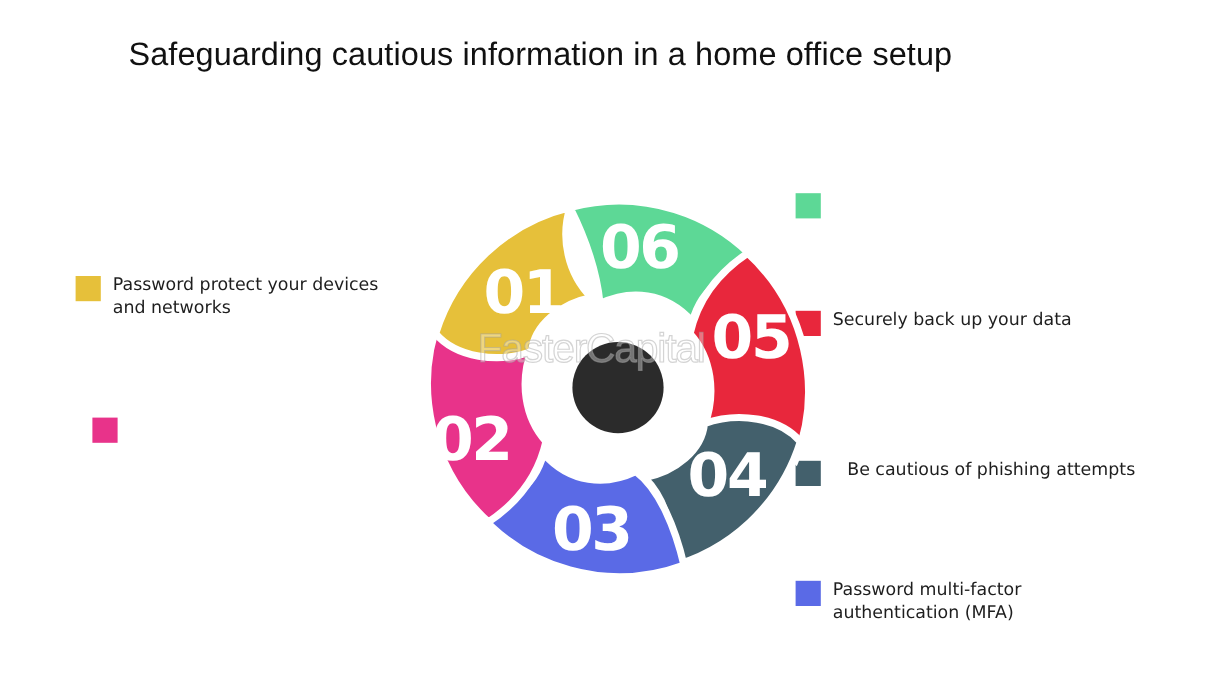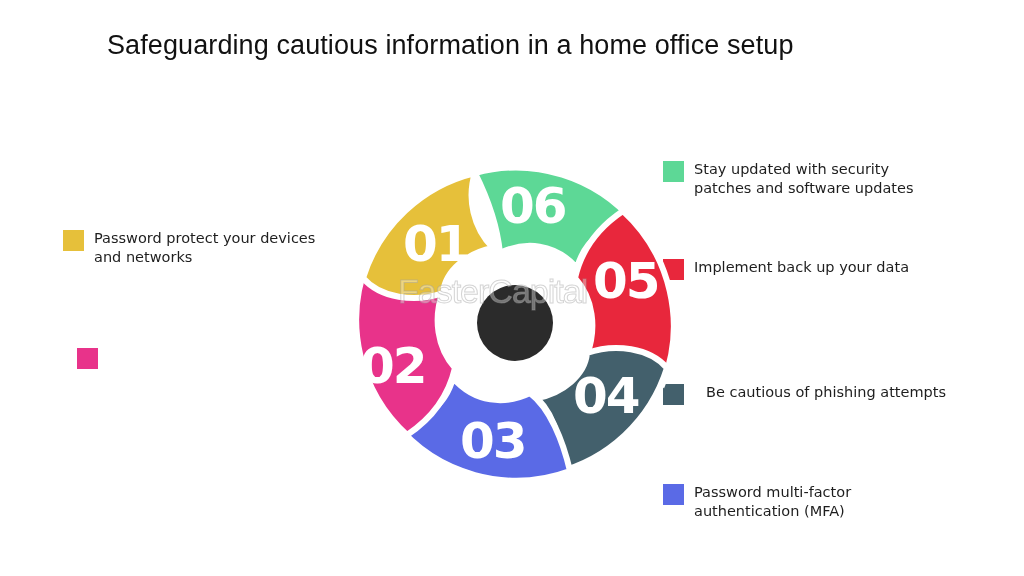--- a/index.html
+++ b/index.html
@@ -37,25 +37,24 @@
 <div class="legend-item" style="left:63px; top:229px;justify-content:space-between;">
   <div class="legend-swatch" style="background:#e6c03a;"></div>
   <div class="legend-text">Password protect your devices and networks</div>
 </div>
 <div class="legend-item" style="left:77px; top:347px;">
   <div class="legend-swatch" style="background:#e8338a;"></div>
 </div>
 
 <div class="legend-item" style="left:663px; top:160px;">
   <div class="legend-swatch" style="background:#5dd896;"></div>
-  <div class="legend-text">Stay updated with security patches and software updates</div>
 </div>
 <div class="legend-item" style="left:663px; top:258px;">
   <div class="legend-swatch" style="background:#e8273c;"></div>
-  <div class="legend-text">Implement back up your data</div>
+  <div class="legend-text">Securely back up your data</div>
 </div>
 <div class="legend-item" style="left:663px; top:383px;gap:12px;">
   <div class="legend-swatch" style="background:#43606c;"></div>
   <div class="legend-text">Be cautious of phishing attempts</div>
 </div>
 <div class="legend-item" style="left:663px; top:483px;">
   <div class="legend-swatch" style="background:#5a6ae6;"></div>
   <div class="legend-text">Password multi-factor authentication (MFA)</div>
 </div>
 

